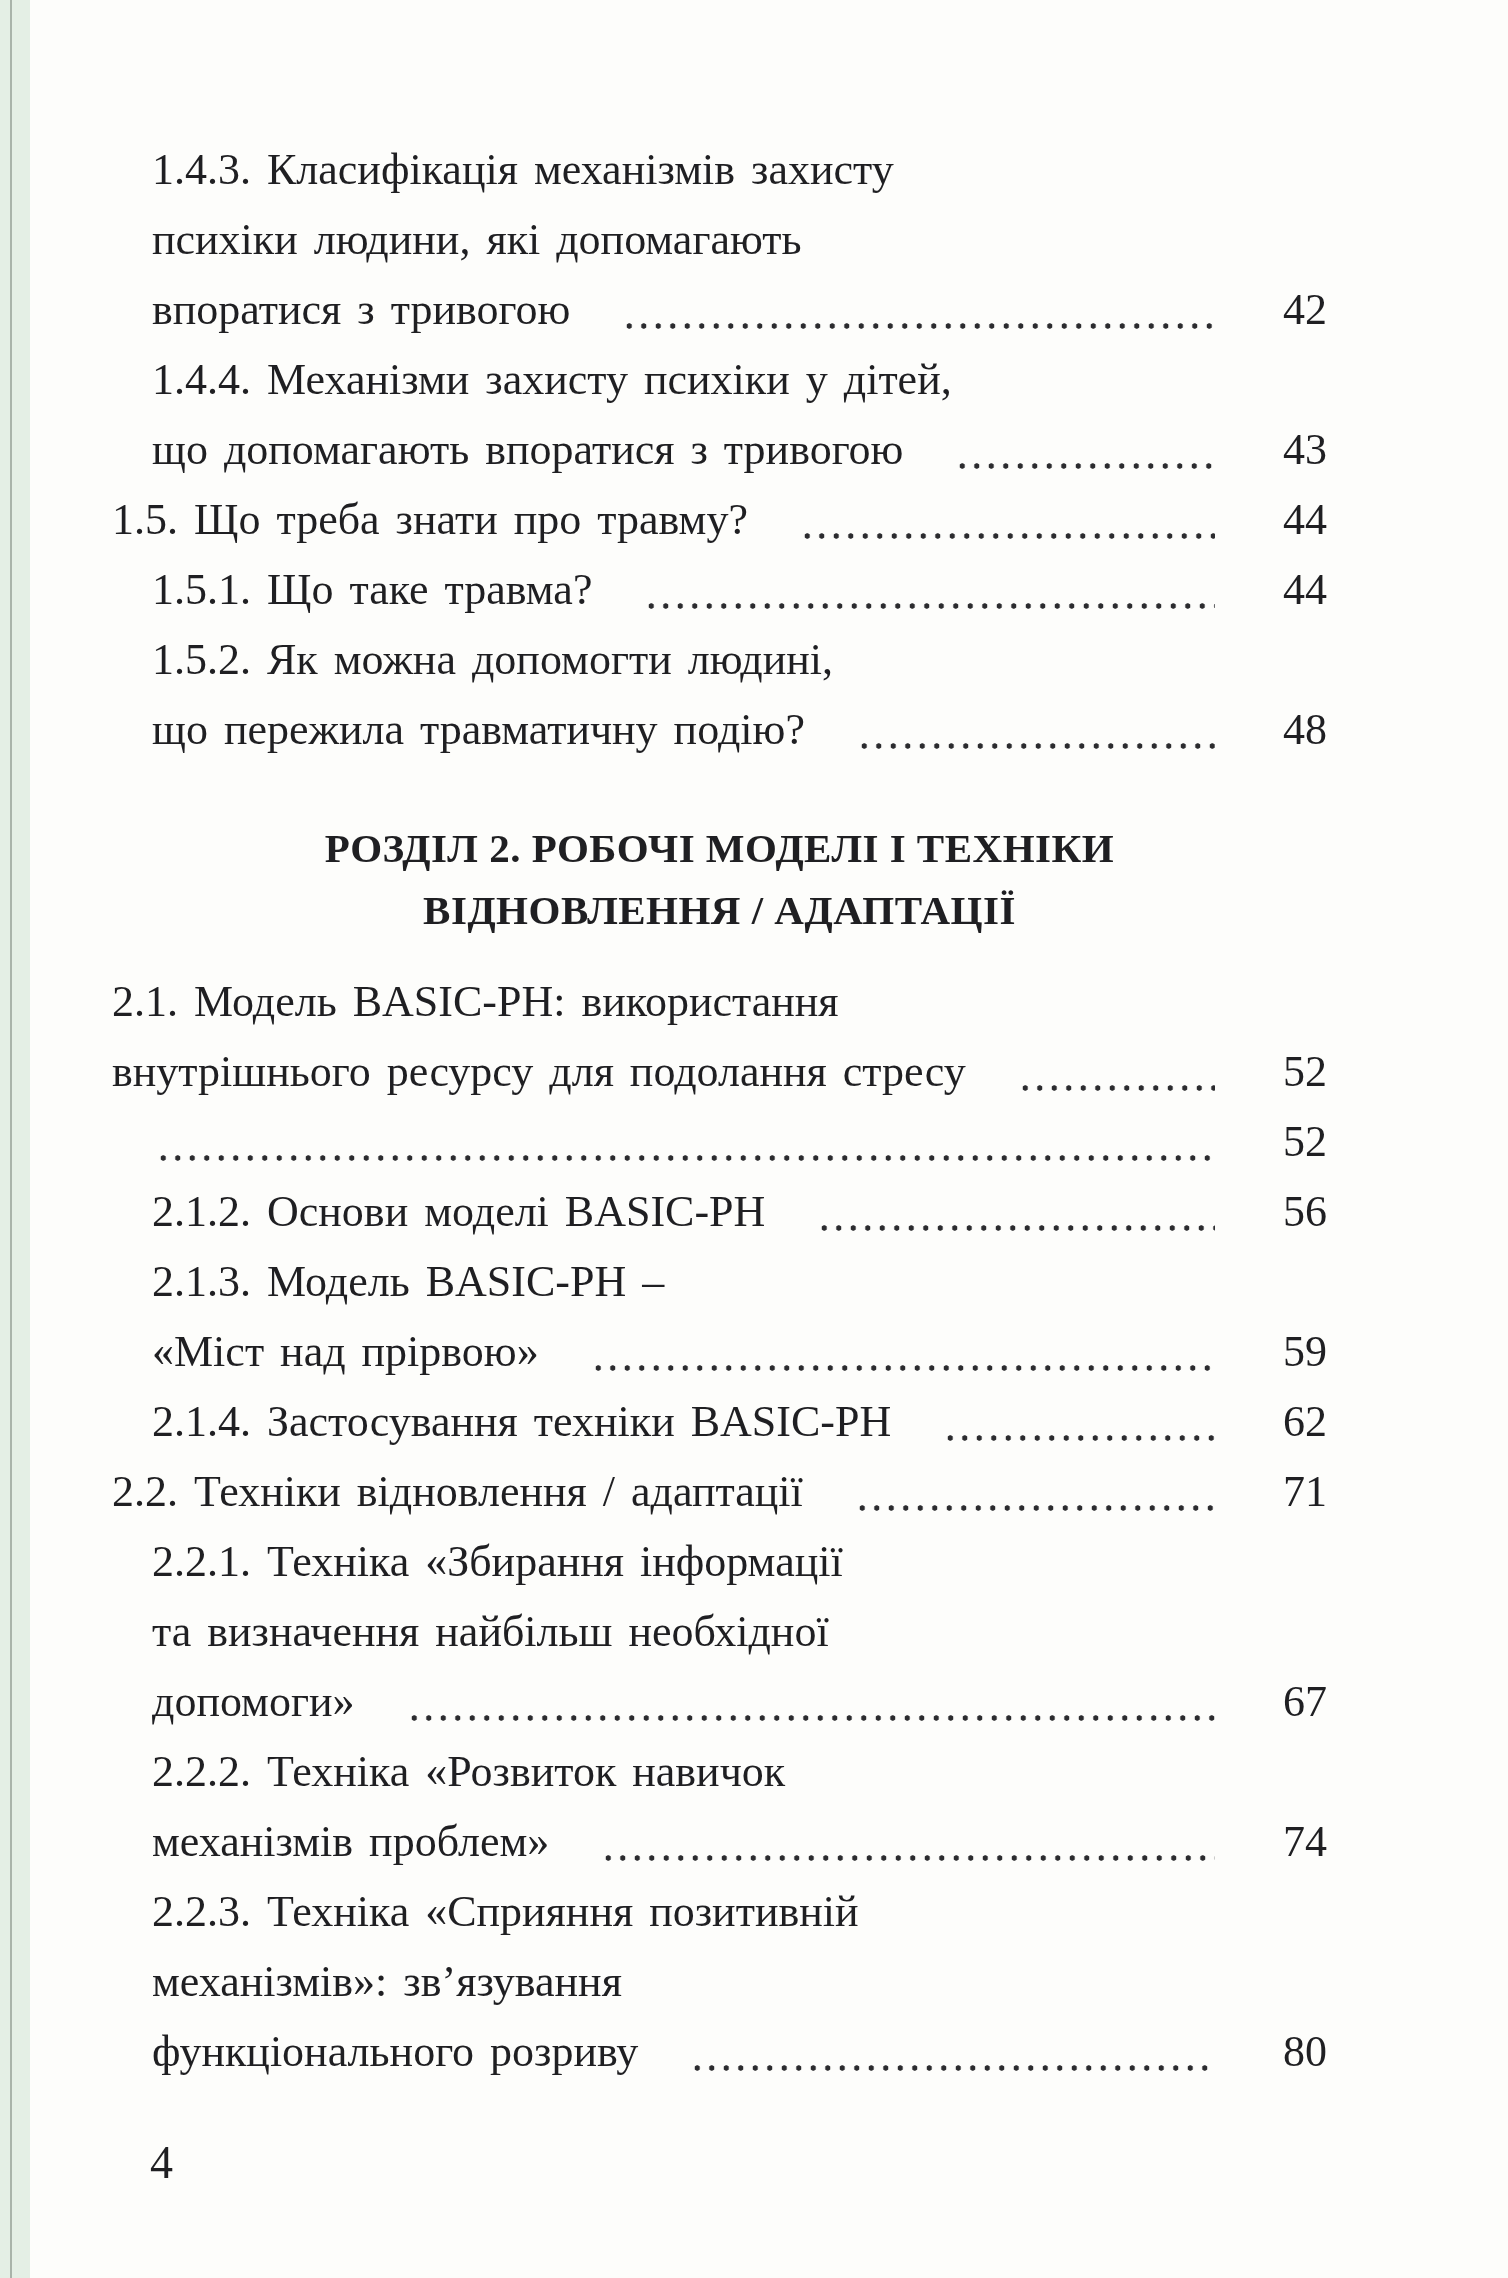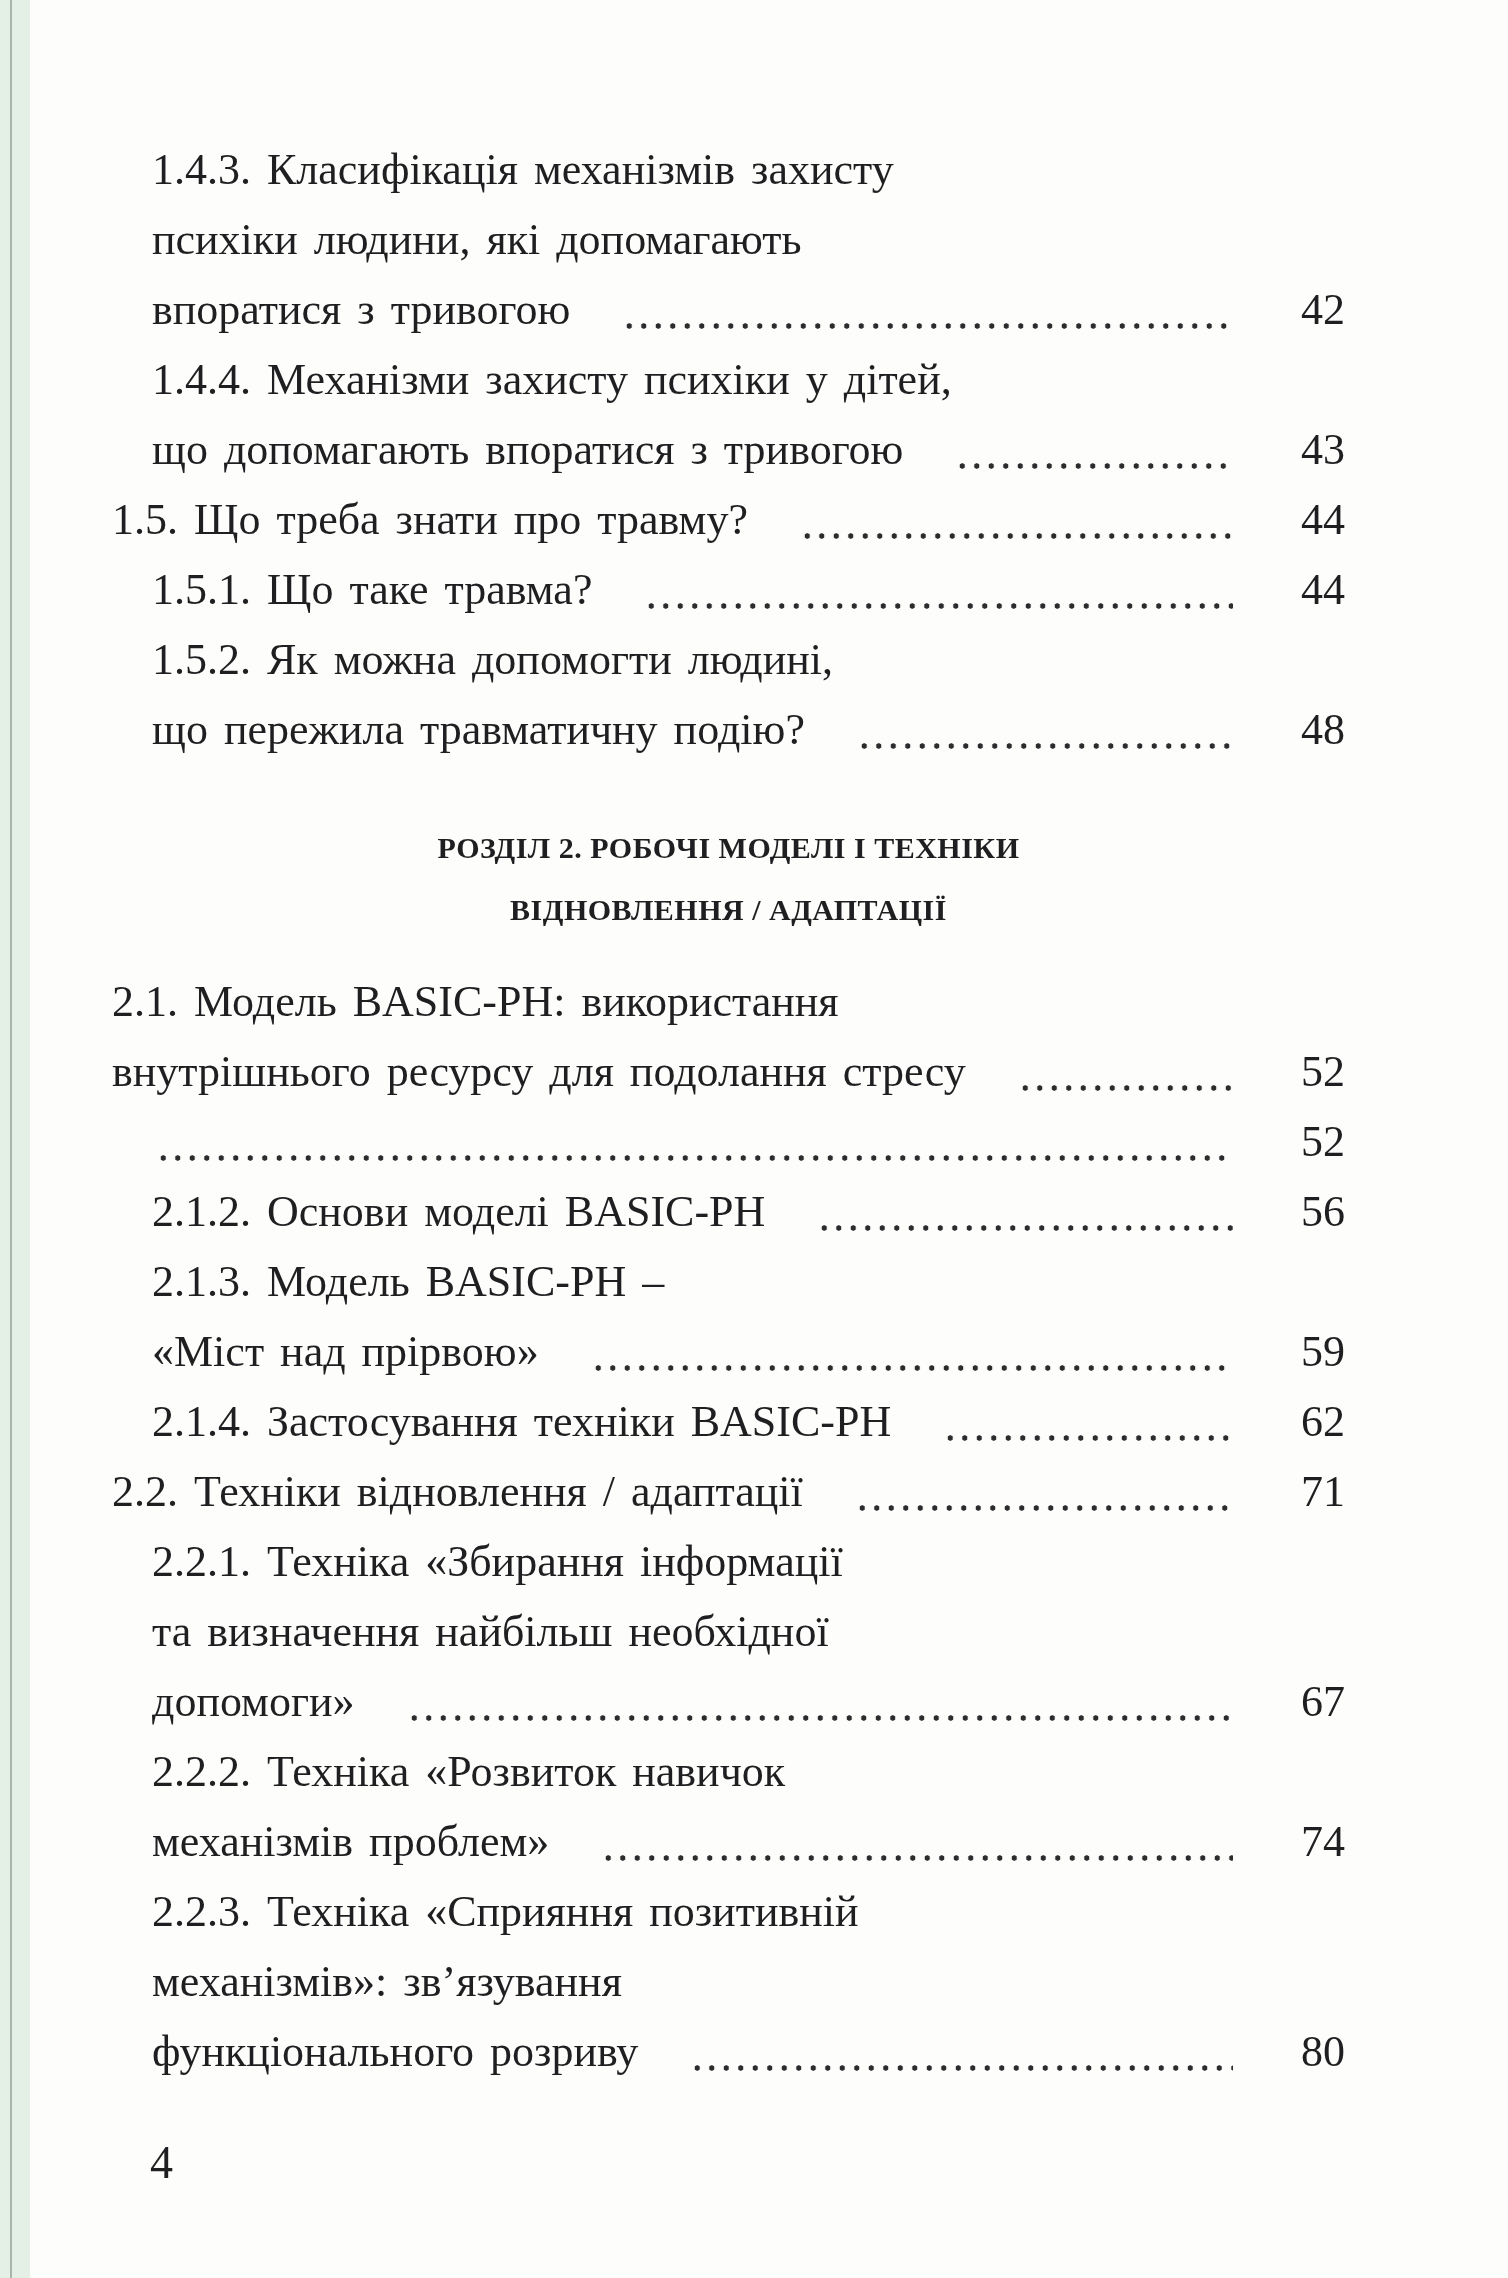--- a/index.html
+++ b/index.html
@@ -22,42 +22,42 @@
   .edge-strip{
     position:absolute;left:0;top:0;bottom:0;width:30px;
     background:var(--edge-strip);
   }
   .edge-line{
     position:absolute;left:10px;top:0;bottom:0;width:2px;
     background:var(--edge-line);
   }
   .content{
     position:absolute;
-    left:112px;right:163px;top:135px;
+    left:112px;right:181px;top:135px;
   }
   .entry{font-size:44px;line-height:70px;word-spacing:5px;}
   .entry.level-2{padding-left:40px;}
   .line{white-space:nowrap;}
   .line.last{display:flex;align-items:center;gap:48px;}
   .line.last .txt{flex:0 0 auto;}
   .leader{
     flex:1 1 auto;
     align-self:stretch;
     margin:0 8px 0 4px;
     background-image:radial-gradient(circle,var(--dot) 2.4px,rgba(0,0,0,0) 3px);
     background-size:14.5px 6px;
     background-repeat:repeat-x;
     background-position:left 0 bottom 16px;
     min-width:20px;
   }
   .page{flex:0 0 auto;text-align:right;min-width:56px;}
   .heading{
     text-align:center;
     font-weight:bold;
-    font-size:30px;
+    font-size:41px;
     line-height:62px;
     margin:52px 0 26px 0;
     letter-spacing:0.5px;
   }
   .footer-folio{
     position:absolute;
     left:150px;top:2136px;
     font-size:46px;
   }
 </style>

